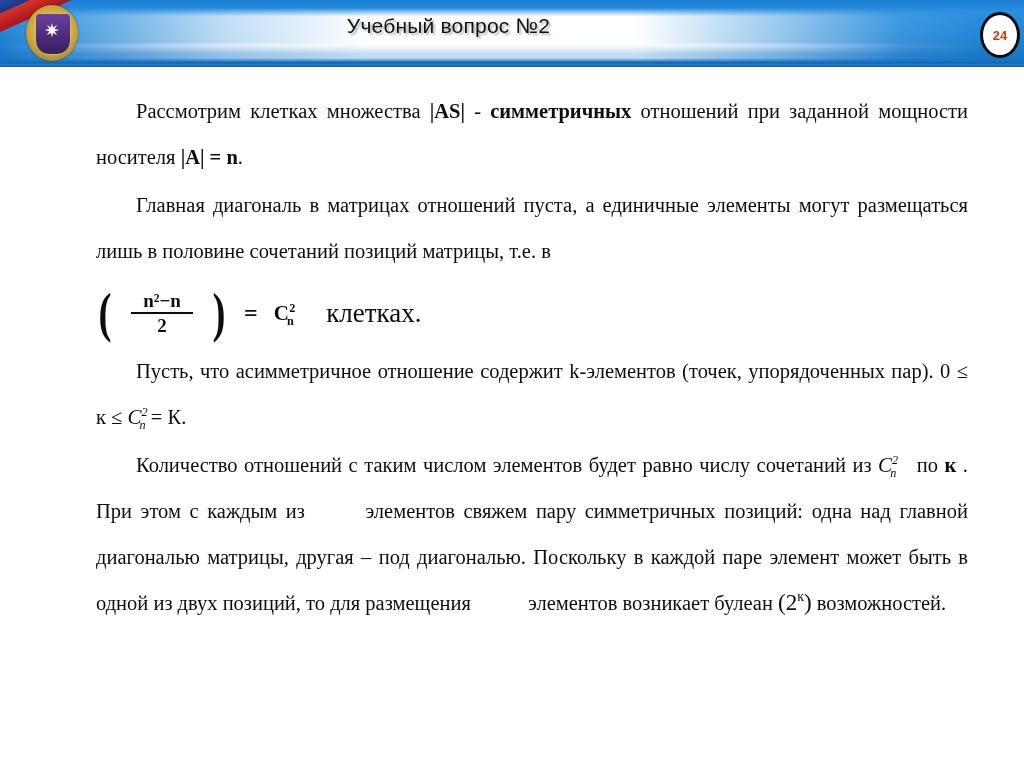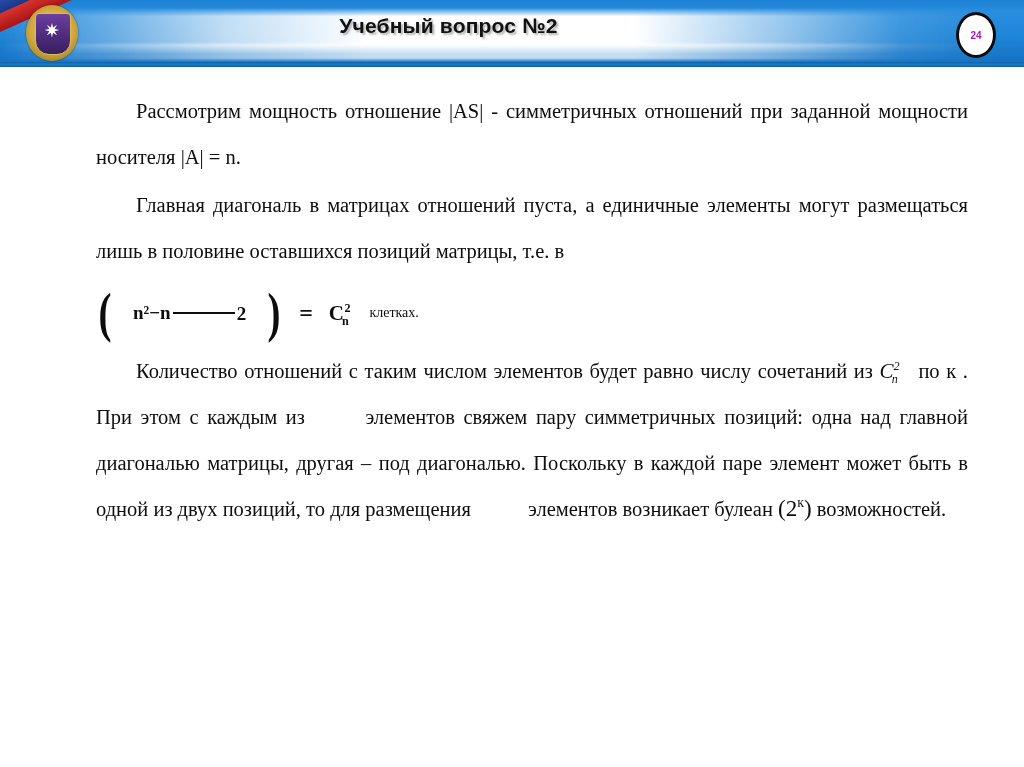--- a/index.html
+++ b/index.html
@@ -63,21 +63,21 @@
     height: 2px;
     background: #ffffff;
   }
 
   .header-title {
     position: absolute;
     left: 0; top: 14px;
     width: 897px;
     text-align: center;
     font-family: "Liberation Sans", sans-serif;
-    font-weight: bold;
+    font-weight: normal;
     font-size: 21px;
     color: #111111;
     letter-spacing: .2px;
     text-shadow: 2px 2px 2px rgba(120,120,120,.55);
   }
 
   
   .flag-ribbon {
     position: absolute;
     left: 0; top: 0;
@@ -123,50 +123,50 @@
     left: 16px; top: 16px;
     width: 20px; height: 20px;
     color: #ffffff;
     font-size: 19px;
     line-height: 20px;
     text-align: center;
   }
 
   .page-badge {
     position: absolute;
-    right: 28px; top: 12px;
+    right: 4px; top: 12px;
     width: 34px; height: 40px;
     border-radius: 50%;
     background: #ffffff;
     border: 3px solid #0c0c0c;
     display: flex;
     align-items: center;
     justify-content: center;
     font-family: "Liberation Sans", sans-serif;
-    font-size: 10px;
-    font-weight: bold;
-    color: #a21caf;
+    font-size: 13px;
+    font-weight: bold;
+    color: #c2410c;
   }
 
   
   .content {
     position: absolute;
     left: 96px;
     top: 88px;
     width: 872px;
     font-size: 20.5px;
     color: #0d0d0d;
     line-height: 46px;
   }
   .para {
     text-align: justify;
     margin: 0 0 2px 0;
     text-indent: 40px;
   }
-  .b { font-weight: normal; }
+  .b { font-weight: bold; }
 
   
   .mathi {
     font-family: "Liberation Serif", serif;
     font-style: italic;
   }
   sup, sub {
     font-size: .62em;
     line-height: 0;
   }
@@ -182,20 +182,21 @@
   }
   .bigparen {
     font-size: 54px;
     font-weight: bold;
     line-height: 1;
     transform: scaleX(.72);
     display: inline-block;
   }
   .frac {
     display: inline-flex;
+    flex-direction: column;
     align-items: center;
     font-weight: bold;
     font-size: 19px;
     line-height: 1.12;
     padding: 0 3px;
   }
   .frac .num { padding: 0 2px 1px 2px; }
   .frac .bar {
     width: 100%;
     min-width: 62px;
@@ -209,22 +210,22 @@
     padding: 0 2px;
   }
   .cnk {
     font-size: 21px;
     font-weight: bold;
     letter-spacing: .5px;
   }
   .cnk sup { font-size: .58em; }
   .cnk sub { font-size: .58em; margin-left: -9px; }
   .formula-tail {
-    font-size: 14px;
-    margin-left: 6px;
+    font-size: 27px;
+    margin-left: 18px;
   }
 
   .cni {
     font-style: italic;
     font-size: 21px;
   }
   .cni sup { font-size: .58em; }
   .cni sub { font-size: .58em; margin-left: -8px; font-style: italic; }
 
   .gap-wide { display: inline-block; width: 52px; }
@@ -261,36 +262,39 @@
   <div class="page-badge">
     <span>24</span>
   </div>
 </div>
 <div class="header-rule"></div>
 <div class="header-rule-thin"></div>
 
 <div class="content">
 
   <p class="para">
-    <span>Рассмотрим мощность отношение </span><span class="b">|AS|</span><span> - </span><span class="b">симметричных</span><span> отношений при заданной мощности носителя </span><span class="b">|A| = n</span><span>.</span>
+    <span>Рассмотрим клетках множества </span><span class="b">|AS|</span><span> - </span><span class="b">симметричных</span><span> отношений при заданной мощности носителя </span><span class="b">|A| = n</span><span>.</span>
   </p>
 
-  <p class="para">Главная диагональ в матрицах отношений пуста, а единичные элементы могут размещаться лишь в половине оставшихся позиций матрицы, т.е. в</p>
+  <p class="para">Главная диагональ в матрицах отношений пуста, а единичные элементы могут размещаться лишь в половине сочетаний позиций матрицы, т.е. в</p>
 
   <div class="formula-line">
     <span class="bigparen">(</span>
     <span class="frac">
       <span class="num">n²−n</span>
       <span class="bar"></span>
       <span class="den">2</span>
     </span>
     <span class="bigparen">)</span>
     <span class="eqsign">=</span>
     <span class="cnk"><span>C</span><sup>2</sup><sub>n</sub></span>
     <span class="formula-tail">клетках.</span>
   </div>
 
+  <p class="para">
+    <span>Пусть, что асимметричное отношение содержит k-элементов (точек, упорядоченных пар). 0 ≤ к ≤ </span><span class="cni"><span class="mathi">C</span><sup>2</sup><sub>n</sub></span><span> = К.</span>
+  </p>
 
   <p class="para">
     <span>Количество отношений с таким числом элементов будет равно числу сочетаний из </span><span class="cni"><span class="mathi">C</span><sup>2</sup><sub>n</sub></span><span class="gap-small"></span><span> по </span><span class="b">к</span><span> . При этом с каждым из </span><span class="gap-wide"></span><span>элементов свяжем пару симметричных позиций: одна над главной диагональю матрицы, другая – под диагональю. Поскольку в каждой паре элемент может быть в одной из двух позиций, то для размещения </span><span class="gap-wide"></span><span>элементов возникает булеан </span><span class="boolean"><span>(</span><span>2</span><sup>к</sup><span>)</span></span><span> возможностей.</span>
   </p>
 
 </div>
 
 </body></html>

